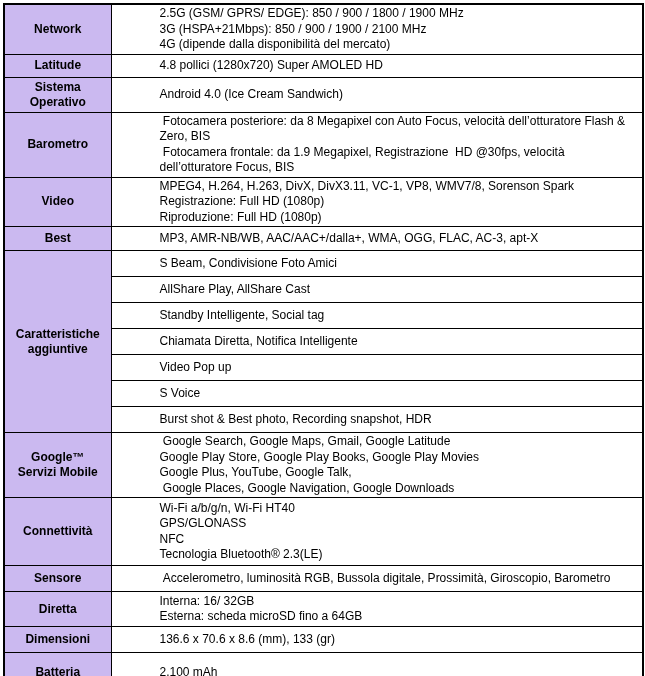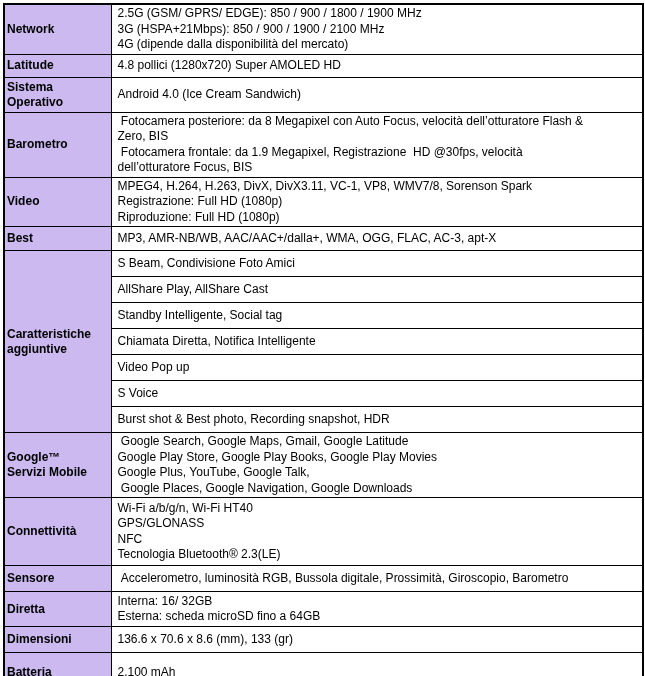--- a/index.html
+++ b/index.html
@@ -19,31 +19,33 @@
     color: #000000;
   }
   .spec-table td {
     border: 1px solid #000000;
     vertical-align: middle;
     overflow: hidden;
   }
   .label {
     background: #CBB9F0;
     font-weight: bold;
+    text-align: center;
     white-space: pre-line;
     line-height: 15px;
     padding: 2px;
   }
   .value {
     padding: 1px 3px 1px 6px;
     background: #ffffff;
   }
   .line {
     white-space: pre-wrap;
     line-height: 15.5px;
+    margin-left: 42px;
   }
 </style>
 </head>
 <body>
 
 <table class="spec-table">
   <colgroup>
     <col style="width:107px">
     <col style="width:532px">
   </colgroup>

